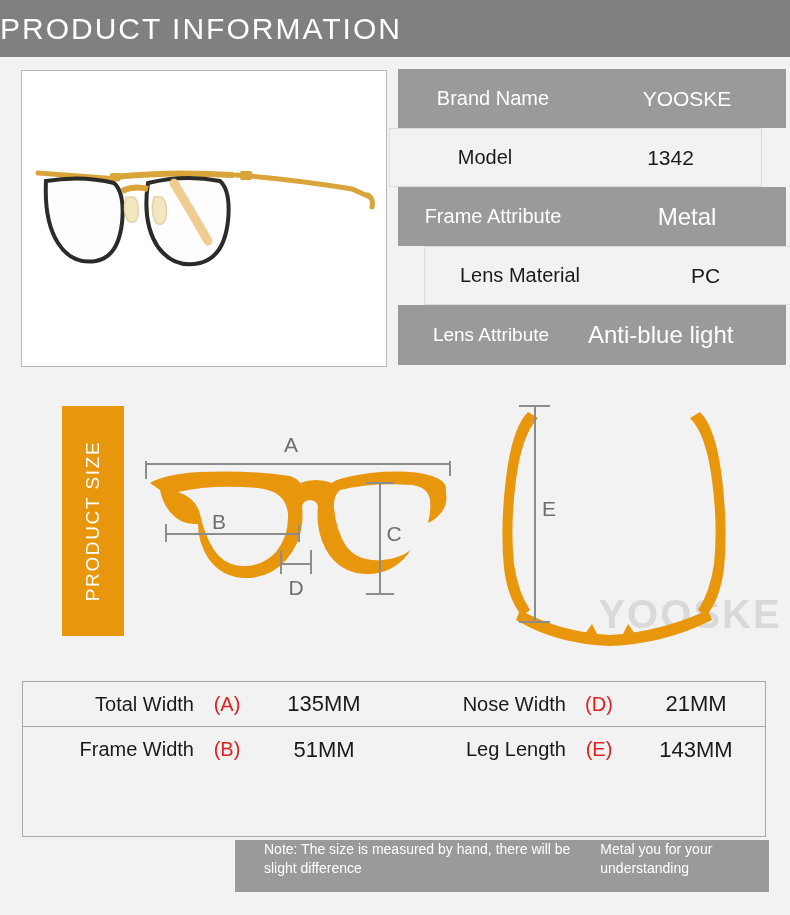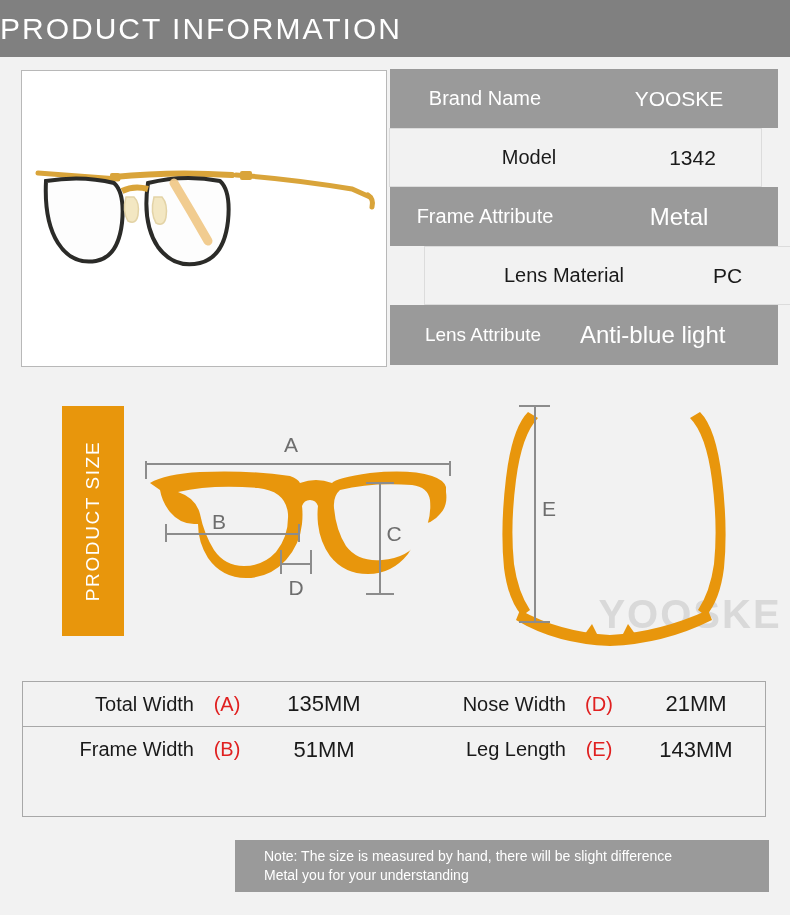--- a/index.html
+++ b/index.html
@@ -37,30 +37,29 @@
     box-sizing:border-box;
     overflow:hidden;
   }
   .photo-panel svg{display:block;}
 
   .spec-table{
     position:absolute;left:386px;top:12px;
     width:379px;height:297px;
   }
   .spec-row{
-    position:absolute;left:4px;width:388px;
+    position:absolute;left:12px;width:388px;
     display:flex;align-items:center;
     box-sizing:border-box;
   }
   .spec-row.gray{background:#9a9a9a;color:#ffffff;}
   .spec-row.white{
     background:#f2f2f2;color:#1a1a1a;
     left:3px;width:373px;
     border:1px solid #dcdcdc;
-    padding-left:44px;
   }
   .spec-label{
     flex:0 0 190px;
     text-align:center;
     font-size:20px;
     font-weight:400;
   }
   .spec-value{
     flex:1;
     text-align:center;
@@ -94,21 +93,21 @@
     color:#ffffff;
     font-size:19px;
     letter-spacing:1.6px;
     font-weight:400;
   }
   .diagram{position:absolute;top:0;left:0;}
 
   
   .meas-table{
     position:absolute;left:22px;top:681px;
-    width:744px;height:136px;
+    width:744px;height:156px;
     border:1px solid #a8a8a8;
     box-sizing:border-box;
     background:#f2f2f2;
   }
   .meas-row{
     display:flex;
     height:45px;
     border-bottom:1px solid #a8a8a8;
     box-sizing:border-box;
   }
@@ -137,21 +136,21 @@
     font-size:22px;
     color:#1a1a1a;
     text-align:center;
   }
 
   
   .note-bar{
     position:absolute;left:235px;top:840px;
     width:534px;height:52px;
     background:#9a9a9a;
-    display:flex;flex-direction:column;justify-content:center;
+    display:flex;flex-direction:row;justify-content:center;
     padding-left:29px;
     box-sizing:border-box;
   }
   .note-line{
     color:#ffffff;
     font-size:14px;
     line-height:19px;
   }
 </style>
 </head>

